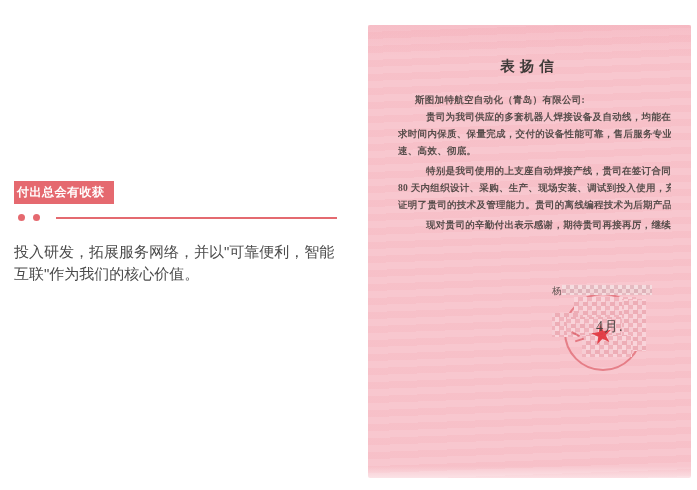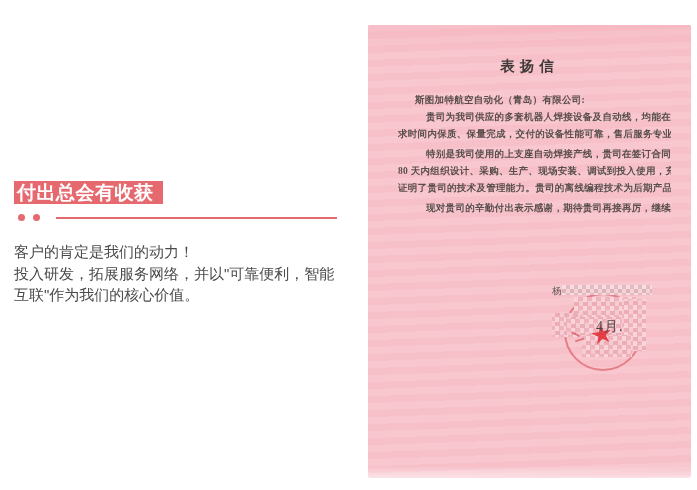--- a/index.html
+++ b/index.html
@@ -1,21 +1,21 @@
 <!DOCTYPE html>
 <html><head>
 <meta charset="utf-8">
 <style>
   html,body{margin:0;padding:0;background:#ffffff;}
   #page{position:relative;width:697px;height:490px;background:#ffffff;overflow:hidden;
         font-family:"Liberation Sans",sans-serif;}
 
   
   .badge{position:absolute;left:14px;top:181px;height:23px;line-height:23px;
-         background:#e5696f;color:#ffffff;font-size:19px;font-weight:bold;
+         background:#e5696f;color:#ffffff;font-size:12px;font-weight:bold;
          padding:0 9px 0 3px;letter-spacing:.5px;white-space:nowrap;}
   .divider{position:absolute;left:14px;top:214px;width:340px;height:8px;}
   .dot{position:absolute;top:0;width:7px;height:7px;border-radius:50%;background:#e5696f;}
   .dot1{left:4px;} .dot2{left:19px;}
   .rule{position:absolute;left:42px;top:2.5px;width:281px;height:2px;background:#e46a70;}
   .intro-text{position:absolute;left:14px;top:241px;width:360px;
               font-size:15px;line-height:21.5px;color:#4a4a4a;}
   .intro-text .ln{white-space:nowrap;}
 
   
@@ -69,35 +69,35 @@
 
   <div class="badge">付出总会有收获</div>
 
   <div class="divider">
     <span class="dot dot1"></span>
     <span class="dot dot2"></span>
     <span class="rule"></span>
   </div>
 
   <div class="intro-text">
-    <div class="ln">客户的肯定是我们的动力！</div>
     <div class="ln">投入研发，拓展服务网络，并以"可靠便利，智能</div>
     <div class="ln">互联"作为我们的核心价值。</div>
   </div>
 
   <div class="letter">
 
     <div class="letter-title">表扬信</div>
 
     <div class="letter-body">
       <div class="ln salutation">斯图加特航空自动化（青岛）有限公司:</div>
 
       <div class="para">
         <div class="ln indent">贵司为我司供应的多套机器人焊接设备及自动线，均能在我司要</div>
         <div class="ln">求时间内保质、保量完成，交付的设备性能可靠，售后服务专业、快</div>
+        <div class="ln">速、高效、彻底。</div>
       </div>
 
       <div class="para gap">
         <div class="ln indent">特别是我司使用的上支座自动焊接产线，贵司在签订合同后的</div>
         <div class="ln">80 天内组织设计、采购、生产、现场安装、调试到投入使用，充分</div>
         <div class="ln">证明了贵司的技术及管理能力。贵司的离线编程技术为后期产品切换</div>
       </div>
 
       <div class="para gap">
         <div class="ln indent">现对贵司的辛勤付出表示感谢，期待贵司再接再厉，继续保持企</div>

